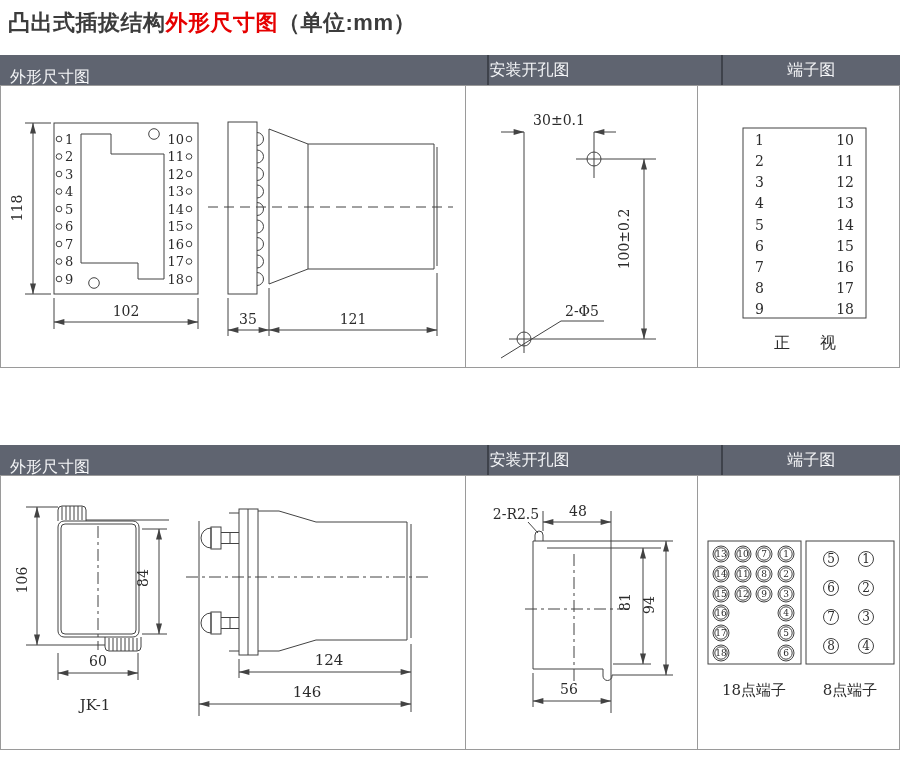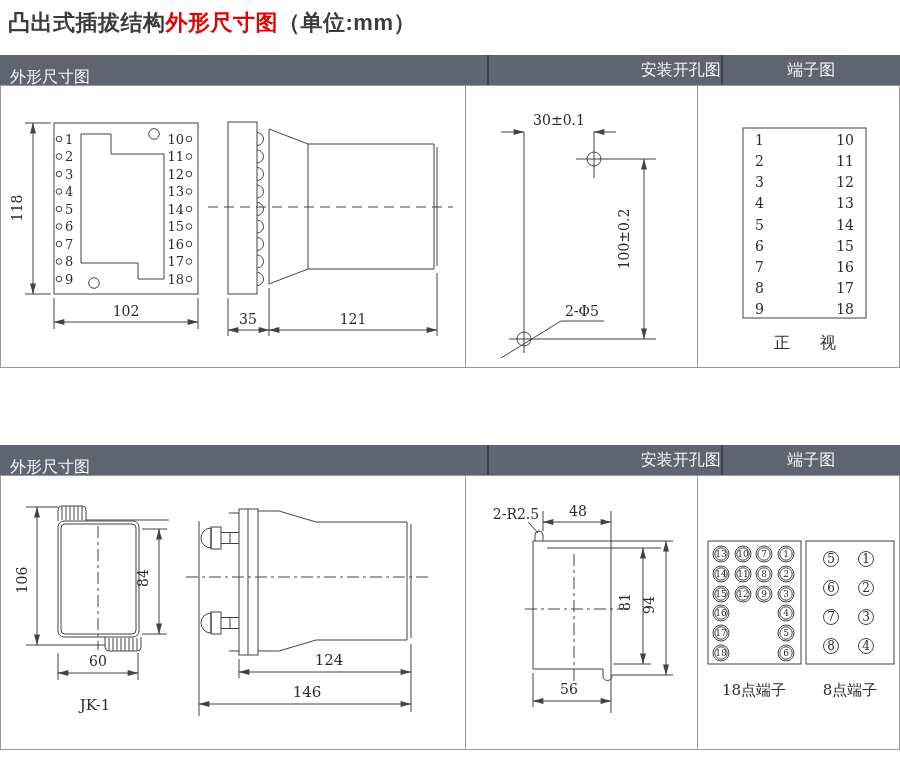--- a/index.html
+++ b/index.html
@@ -4,21 +4,21 @@
 <style>
   html,body{margin:0;padding:0;background:#fff;}
   .page{position:relative;width:900px;height:760px;background:#fff;overflow:hidden;
         font-family:"Liberation Sans",sans-serif;}
   .sec-title{position:absolute;left:8px;font-size:22px;font-weight:600;color:#3c3c3c;letter-spacing:.5px;}
   .sec-title .red{color:#e60000;}
   .tbl{position:absolute;left:0;width:900px;}
   .tbl-head{display:flex;height:30px;background:#5f6470;}
   .tbl-head .hc{box-sizing:border-box;color:#f4f5f7;font-size:16px;line-height:30px;overflow:hidden;}
   .hc.c1{width:551px;text-align:left;padding-left:10px;margin-top:7px;}
-  .hc.c2{width:264px;text-align:right;border-left:2px solid #3e424b;}
+  .hc.c2{width:264px;text-align:left;border-left:2px solid #3e424b;}
   .hc.c3{width:203px;text-align:center;border-left:2px solid #3e424b;}
   .tbl-body{display:flex;box-sizing:border-box;border:1px solid #9a9a9a;background:#fff;}
   .tbl-body .bc{box-sizing:border-box;overflow:hidden;}
   .bc.c1{width:464px;}
   .bc.c2{width:232px;border-left:1px solid #9a9a9a;}
   .bc.c3{width:202px;border-left:1px solid #9a9a9a;}
   svg{display:block;}
   svg line,svg rect,svg circle,svg path,svg polygon,svg polyline{stroke:#434343;fill:none;stroke-width:1;}
   svg text{fill:#2b2b2b;stroke:none;font-family:"DejaVu Serif","Liberation Serif",serif;}
   svg .cjk{font-family:"DejaVu Serif","Liberation Serif",serif;}

